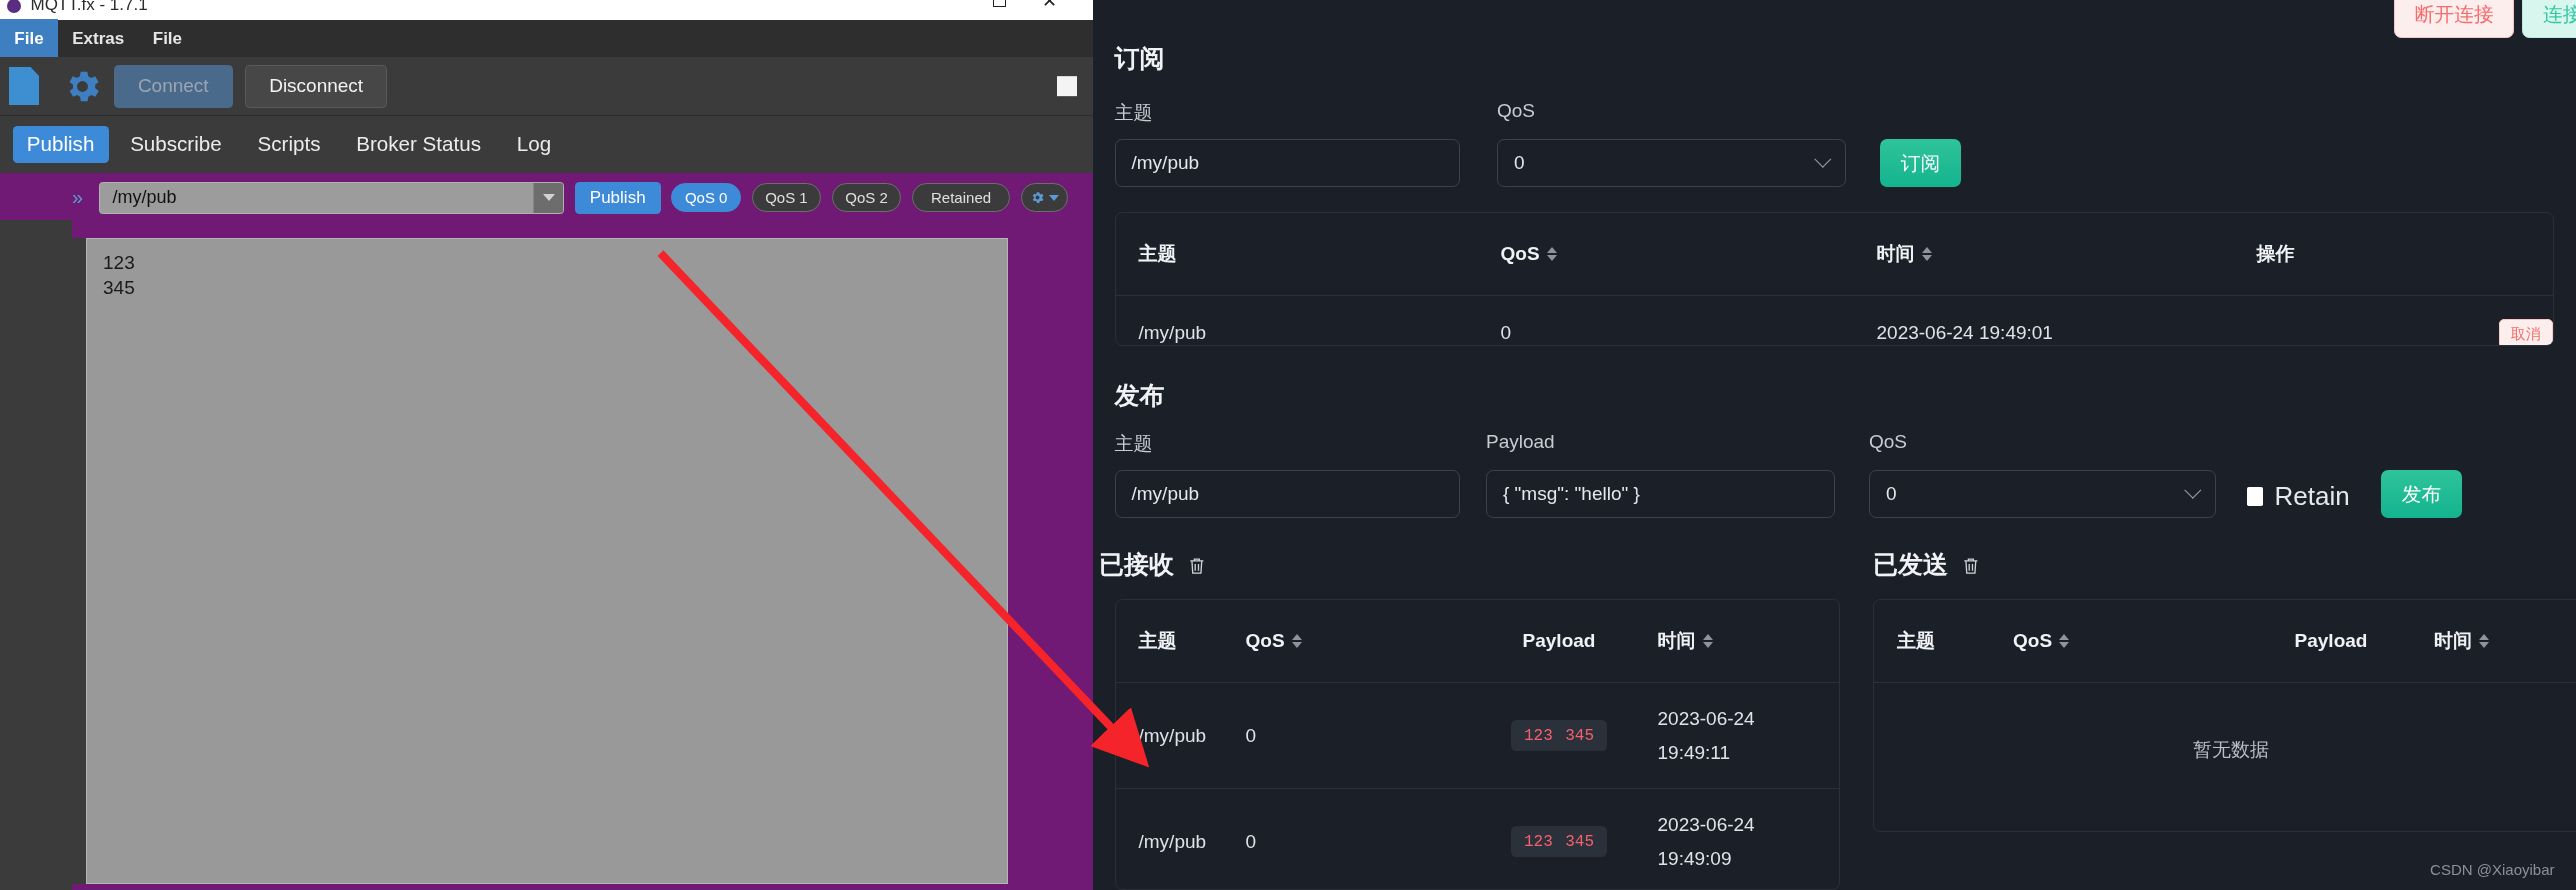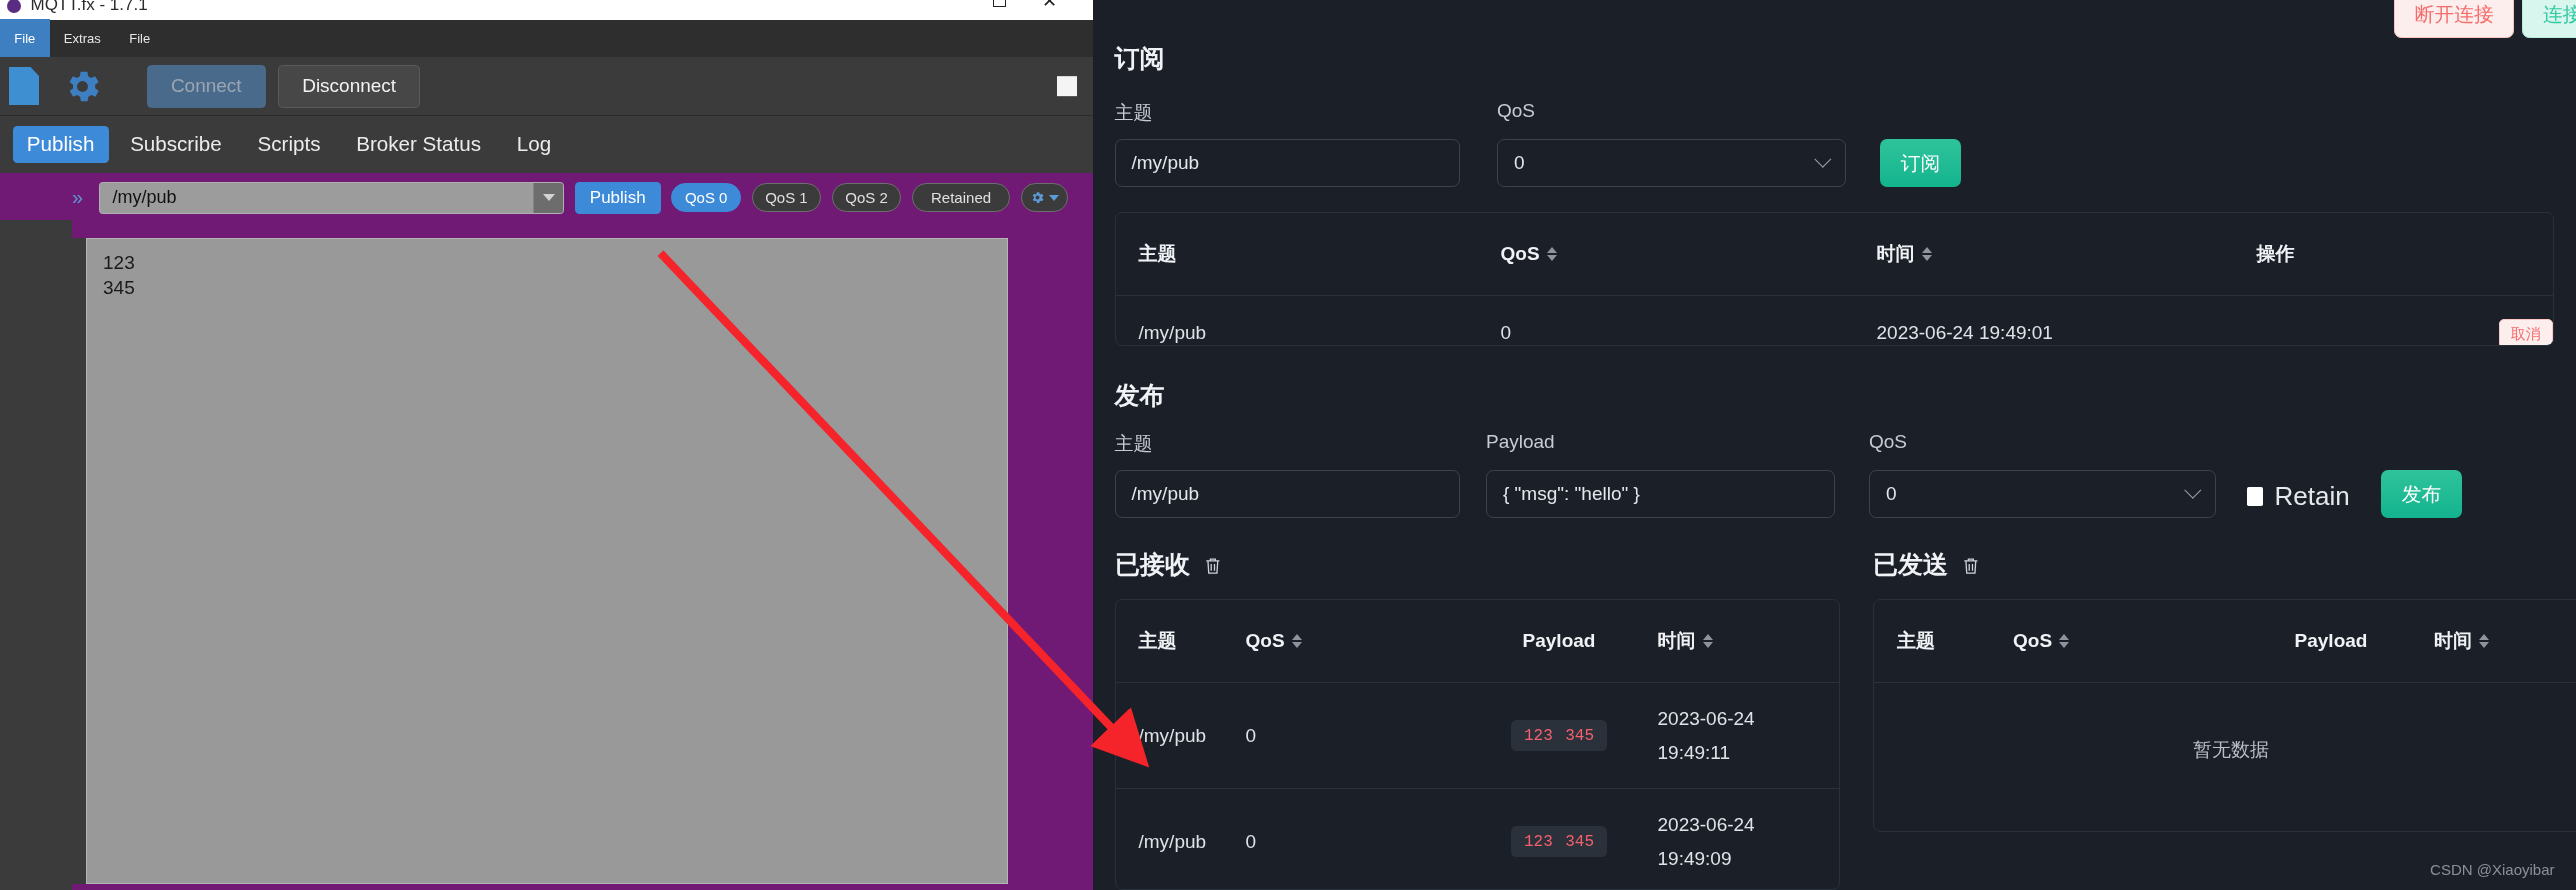--- a/index.html
+++ b/index.html
@@ -40,21 +40,21 @@
   .fx-winbtn-box {
     width: 13.4px; height: 11.6px; border: 1.8px solid #222; display:inline-block;
   }
 
   .fx-menubar {
     position: absolute; left: 0; top: 19.7px; width: 1093px; height: 38px;
     background: #2e2e2e; display: flex; align-items: center;
     border-bottom: 0.9px solid #262626;
   }
   .fx-menu {
-    font-size: 13px; color: #e6e6e6; padding: 9px 14.3px; line-height: 1;
+    font-size: 17px; color: #e6e6e6; padding: 9px 14.3px; line-height: 1; font-weight: bold;
   }
   .fx-menu.active { background: #3d7fc1; color: #fff; height: 38px; display:flex; align-items:center; }
 
   .fx-connbar {
     position: absolute; left: 0; top: 57px; width: 1093px; height: 59px;
     background: #3b3b3b; display: flex; align-items: center; padding-left: 9px;
     border-bottom: 0.9px solid #2b2b2b;
   }
   .fx-fileicon {
     width: 30px; height: 38px; position: relative; margin-right: 12.5px; flex: none;
@@ -76,21 +76,21 @@
   }
   .fx-gear {
     width: 41px; height: 41px; margin: 0 10.7px; position: relative; flex: none;
   }
   .fx-gear svg { width: 100%; height: 100%; fill: #3d7fc1; }
   .fx-btn {
     height: 43px; border-radius: 4.5px; display: flex; align-items: center;
     justify-content: center; font-size: 19px; padding: 0 23px;
     border: 0.9px solid #5a5a5a; white-space: nowrap;
   }
-  .fx-btn.connect { background: #4a6a8c; color: #9aa6b2; border-color:#4a6a8c;margin-left:33px; }
+  .fx-btn.connect { background: #4a6a8c; color: #9aa6b2; border-color:#4a6a8c; }
   .fx-btn.disconnect { background: #474747; color: #f2f2f2; margin-left: 12.5px; }
   .fx-connbar-right-box {
     position:absolute; right: 16px; top: 50%; transform: translateY(-50%);
     width: 19.7px; height: 19.7px; background: #f4f4f4;
   }
 
   .fx-tabs {
     position: absolute; left: 0; top: 116px; width: 1093px; height: 57px;
     background: #3b3b3b; display: flex; align-items: center; padding-left: 12.5px; gap: 7.2px;
   }
@@ -389,21 +389,21 @@
     <div class="wp-select" style="position:absolute;left:776px;top:470px;width:347px;">
       <span>0</span>
       <span class="chev"></span>
     </div>
     <div style="position:absolute;left:1154px;top:481px;display:flex;align-items:center;gap:11.6px;">
       <span class="wp-checkbox"></span>
       <span style="font-size:26px;color:#e4e7eb;">Retain</span>
     </div>
     <div class="wp-green-btn" style="position:absolute;left:1288px;top:470px;width:81px;height:48px;">发布</div>
 
-    <div style="position:absolute;left:22px;top:548px;" class="wp-section-title">
+    <div style="position:absolute;left:6px;top:548px;" class="wp-section-title">
       <span>已接收</span>
       <span class="wp-trash">
         <svg viewBox="0 0 24 24">
             <path d="M4 6h16M9 6V4h6v2M6 6l1 15h10l1-15M10 10v8M14 10v8"></path>
           </svg>
       </span>
     </div>
 
     <div class="wp-table" style="position:absolute;left:21.5px;top:599px;width:725px;height:291px;">
       <div class="wp-thead">

